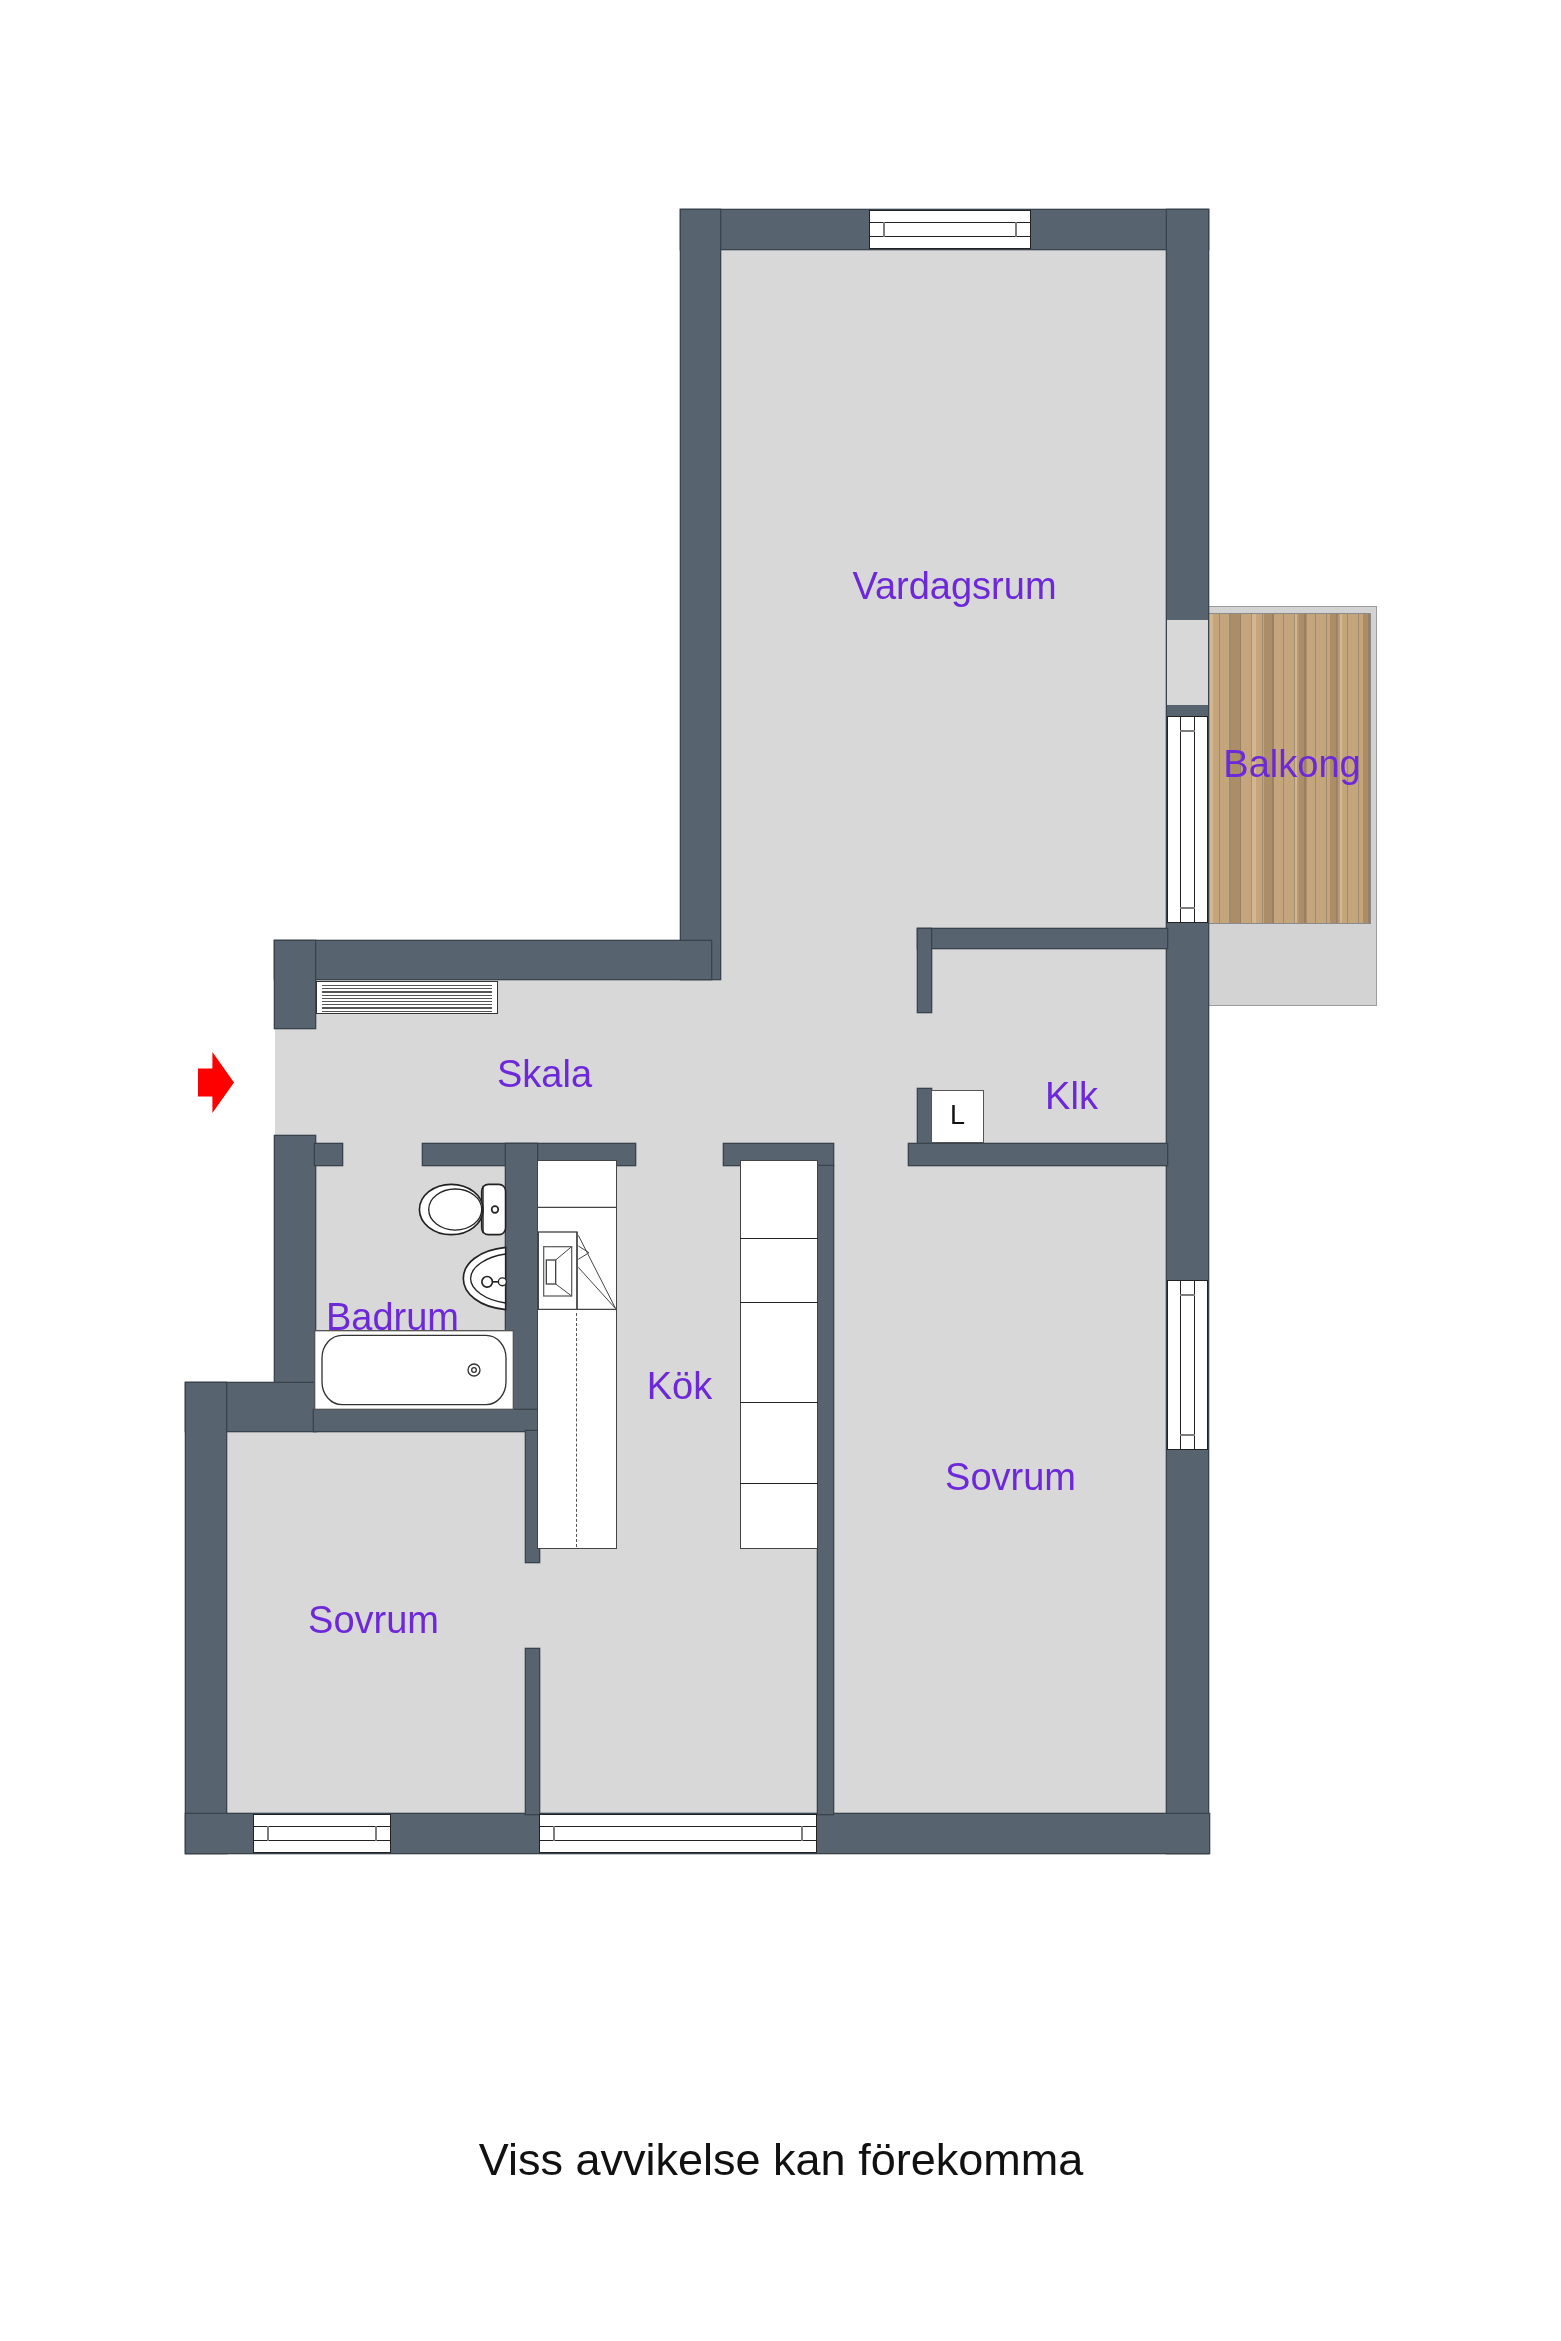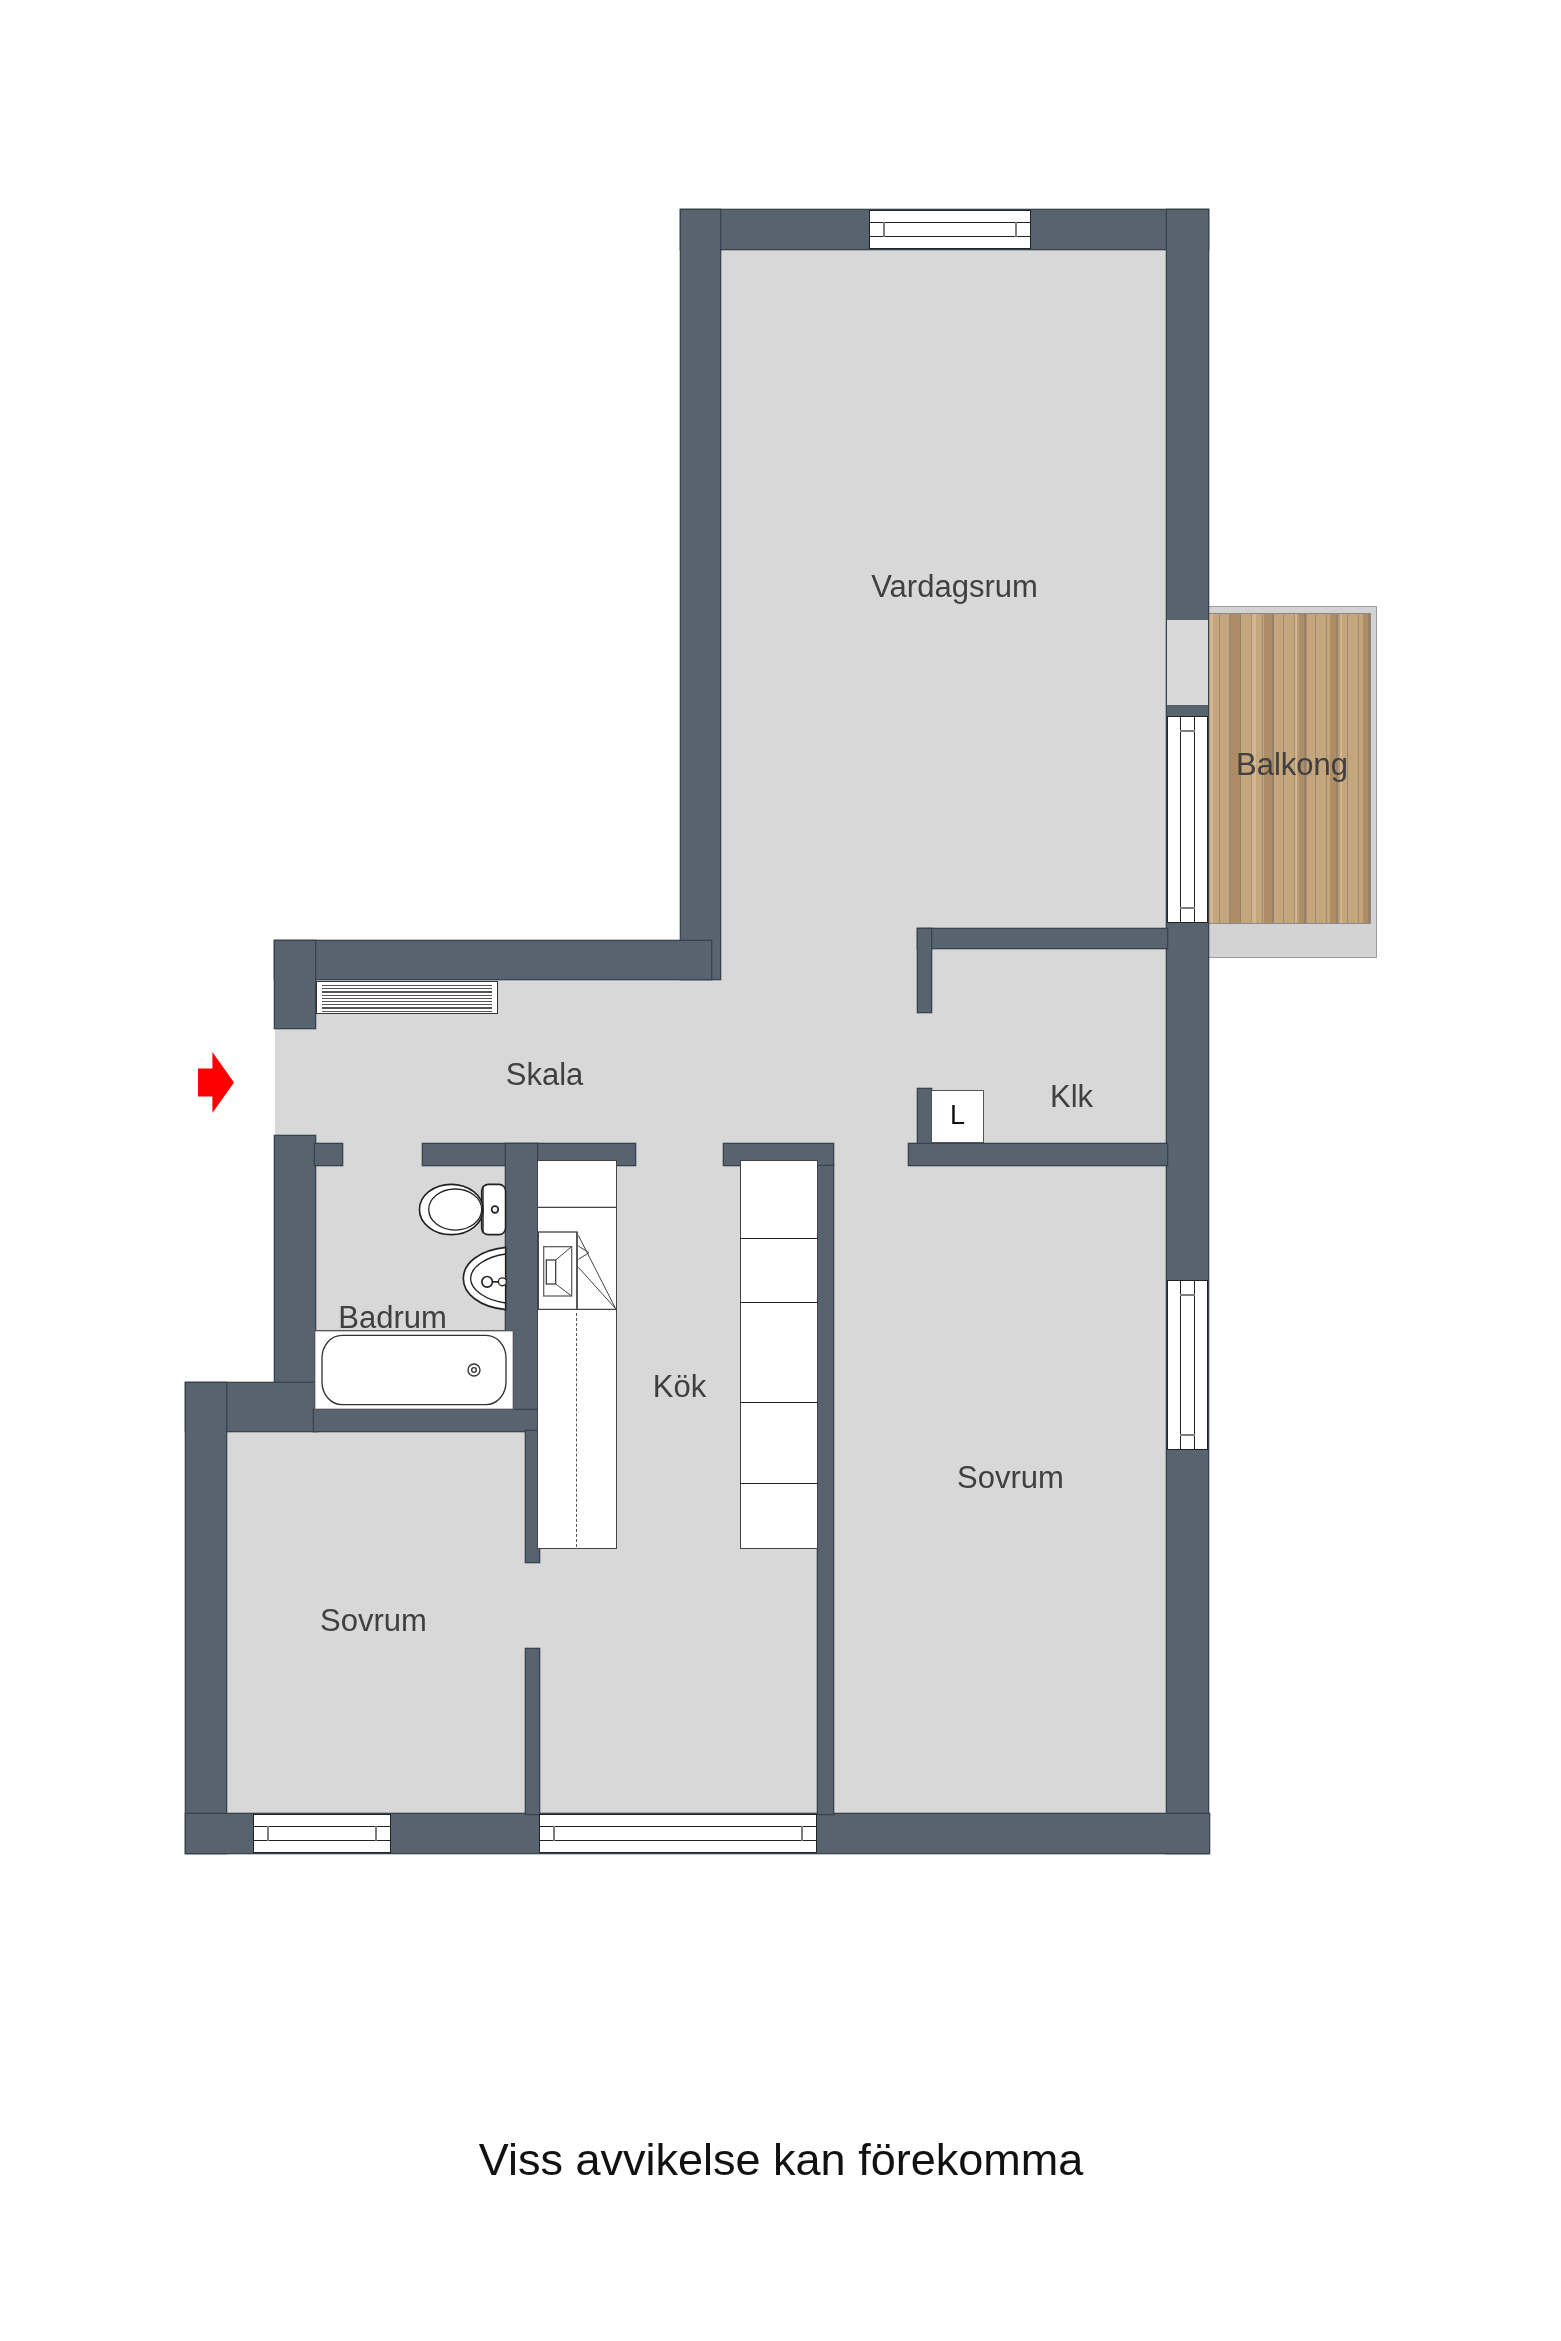--- a/index.html
+++ b/index.html
@@ -11,23 +11,23 @@
   
   .win{position:absolute;background:#ffffff;border:1.3px solid #222;box-sizing:border-box;z-index:4;}
   .win .mid{position:absolute;left:0;right:0;top:31%;bottom:31%;border-top:1.3px solid #222;border-bottom:1.3px solid #222;}
   .win .t1,.win .t2{position:absolute;top:31%;bottom:31%;width:2.7px;background:#7d7d7d;}
   .win .t1{left:12.7px;} .win .t2{right:12.7px;}
   
   .winv{position:absolute;background:#ffffff;border:1.3px solid #222;box-sizing:border-box;z-index:4;}
   .winv .mid{position:absolute;top:0;bottom:0;left:31%;right:31%;border-left:1.3px solid #222;border-right:1.3px solid #222;}
   .winv .t1,.winv .t2{position:absolute;left:31%;right:31%;height:2.7px;background:#7d7d7d;}
   .winv .t1{top:12.7px;} .winv .t2{bottom:12.7px;}
-  .lbl{position:absolute;width:267px;text-align:center;font-size:31px;line-height:35px;color:#404040;z-index:6;white-space:nowrap;}
+  .lbl{position:absolute;width:267px;text-align:center;font-size:38px;line-height:35px;color:#6d28d9;z-index:6;white-space:nowrap;}
   .fixture{position:absolute;z-index:5;}
-  .balcony{position:absolute;left:1207px;top:606px;width:170px;height:352px;background:#D3D3D3;
+  .balcony{position:absolute;left:1207px;top:606px;width:170px;height:400px;background:#D3D3D3;
            border:1.3px solid #9c9c9c;box-sizing:border-box;z-index:2;}
   .deck{position:absolute;left:-1.3px;top:6px;width:162px;height:309px;background:#C5A57C;
         background-image:
           repeating-linear-gradient(90deg, rgba(255,255,255,0.22) 0 1.3px, rgba(255,255,255,0) 1.3px 10.7px),
           repeating-linear-gradient(90deg, rgba(78,56,30,0.55) 0 1.3px, rgba(0,0,0,0) 1.3px 10.7px),
           repeating-linear-gradient(90deg, rgba(0,0,0,0) 0 23px, rgba(109,80,46,0.28) 23px 33px),
           repeating-linear-gradient(90deg, rgba(255,235,200,0.25) 0 4.7px, rgba(0,0,0,0) 4.7px 43px);
         border:0.7px solid #8a8a8a;}
   .balcony .lbl{width:100%;left:0;top:140px;}
   .wardrobe{position:absolute;left:316px;top:981px;width:182px;height:33px;background:#fff;

